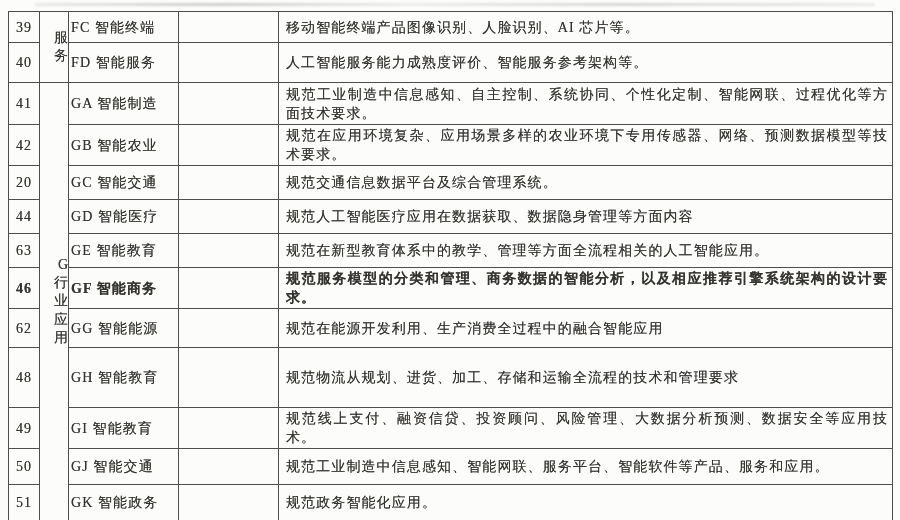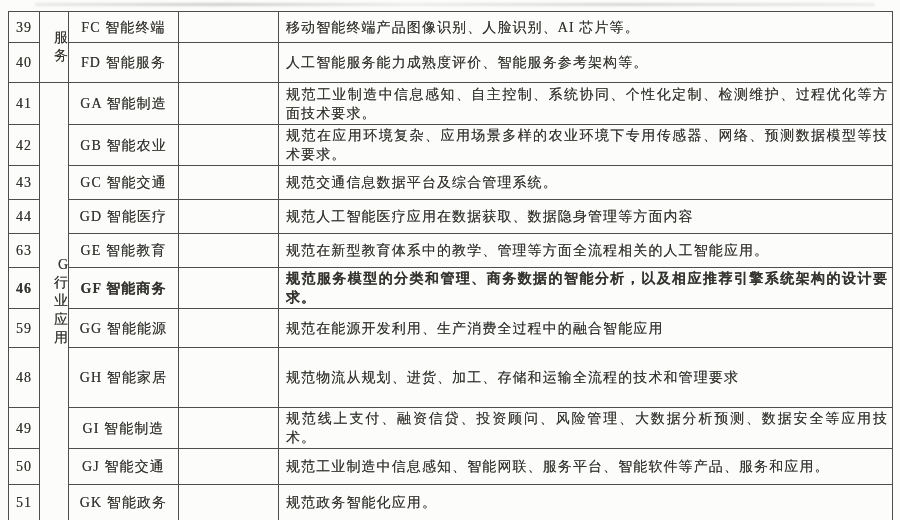--- a/index.html
+++ b/index.html
@@ -31,21 +31,21 @@
     text-shadow:0 0 .5px rgba(70,68,64,.75);
     overflow:hidden;
   }
   td.col-num{text-align:center;padding:0;}
   td.col-cat{text-align:right;padding:0;}
   td.col-cat .vtext{
     display:inline-block;width:1.1em;
     word-break:break-all;line-height:1.3;
     letter-spacing:0;
   }
-  td.col-code{text-align:center;padding:0 2px;white-space:nowrap;}
+  td.col-code{text-align:left;padding:0 2px;white-space:nowrap;}
   td.col-blank{padding:0;}
   td.col-desc{text-align:justify;padding:1px 4px 1px 7px;}
   
   tr.h31{height:31px;} tr.h40{height:40px;} tr.h42{height:42px;}
   tr.h39{height:39px;margin-left:45px;} tr.h34{height:34px;} tr.h41{height:41px;font-weight:bold;}
   tr.h60{height:60px;} tr.h35{height:35px;} tr.h36{height:36px;}
 </style>
 </head>
 <body>
 
@@ -71,30 +71,30 @@
       <td class="col-num">40</td>
       <td class="col-code">FD 智能服务</td>
       <td class="col-blank"></td>
       <td class="col-desc">人工智能服务能力成熟度评价、智能服务参考架构等。</td>
     </tr>
     <tr class="h42">
       <td class="col-num">41</td>
       <td class="col-cat" rowspan="11"><span class="vtext">G行业应用</span></td>
       <td class="col-code">GA 智能制造</td>
       <td class="col-blank"></td>
-      <td class="col-desc">规范工业制造中信息感知、自主控制、系统协同、个性化定制、检测维护、过程优化等方面技术要求。</td>
+      <td class="col-desc">规范工业制造中信息感知、自主控制、系统协同、个性化定制、智能网联、过程优化等方面技术要求。</td>
     </tr>
     <tr class="h39">
       <td class="col-num">42</td>
       <td class="col-code">GB 智能农业</td>
       <td class="col-blank"></td>
       <td class="col-desc">规范在应用环境复杂、应用场景多样的农业环境下专用传感器、网络、预测数据模型等技术要求。</td>
     </tr>
     <tr class="h34">
-      <td class="col-num">43</td>
+      <td class="col-num">20</td>
       <td class="col-code">GC 智能交通</td>
       <td class="col-blank"></td>
       <td class="col-desc">规范交通信息数据平台及综合管理系统。</td>
     </tr>
     <tr class="h34">
       <td class="col-num">44</td>
       <td class="col-code">GD 智能医疗</td>
       <td class="col-blank"></td>
       <td class="col-desc">规范人工智能医疗应用在数据获取、数据隐身管理等方面内容</td>
     </tr>
@@ -104,34 +104,34 @@
       <td class="col-blank"></td>
       <td class="col-desc">规范在新型教育体系中的教学、管理等方面全流程相关的人工智能应用。</td>
     </tr>
     <tr class="h41">
       <td class="col-num">46</td>
       <td class="col-code">GF 智能商务</td>
       <td class="col-blank"></td>
       <td class="col-desc">规范服务模型的分类和管理、商务数据的智能分析，以及相应推荐引擎系统架构的设计要求。</td>
     </tr>
     <tr class="h39">
-      <td class="col-num">59</td>
+      <td class="col-num">62</td>
       <td class="col-code">GG 智能能源</td>
       <td class="col-blank"></td>
       <td class="col-desc">规范在能源开发利用、生产消费全过程中的融合智能应用</td>
     </tr>
     <tr class="h60">
       <td class="col-num">48</td>
-      <td class="col-code">GH 智能家居</td>
+      <td class="col-code">GH 智能教育</td>
       <td class="col-blank"></td>
       <td class="col-desc">规范物流从规划、进货、加工、存储和运输全流程的技术和管理要求</td>
     </tr>
     <tr class="h35">
       <td class="col-num">49</td>
-      <td class="col-code">GI 智能制造</td>
+      <td class="col-code">GI 智能教育</td>
       <td class="col-blank"></td>
       <td class="col-desc">规范线上支付、融资信贷、投资顾问、风险管理、大数据分析预测、数据安全等应用技术。</td>
     </tr>
     <tr class="h36">
       <td class="col-num">50</td>
       <td class="col-code">GJ 智能交通</td>
       <td class="col-blank"></td>
       <td class="col-desc">规范工业制造中信息感知、智能网联、服务平台、智能软件等产品、服务和应用。</td>
     </tr>
     <tr class="h36">

